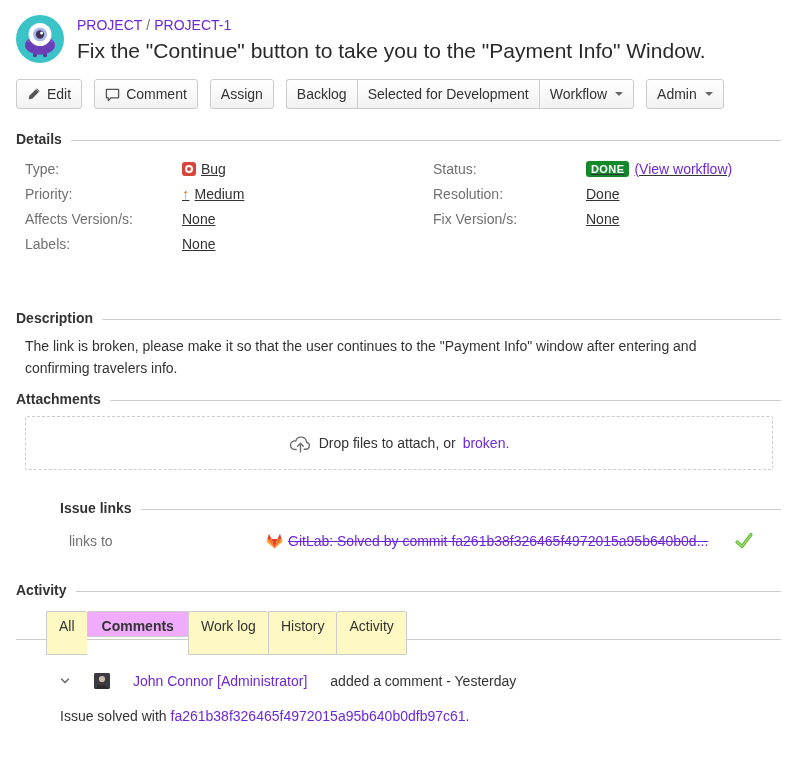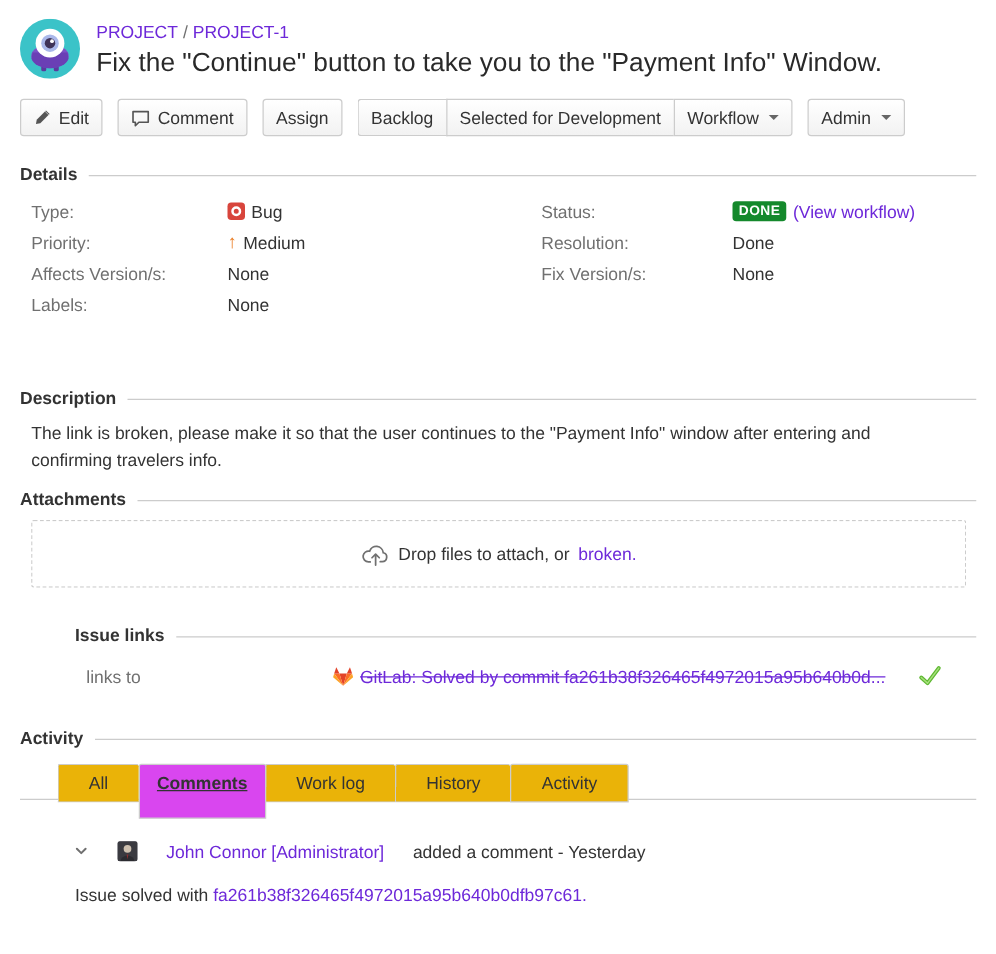--- a/index.html
+++ b/index.html
@@ -43,21 +43,21 @@
   
   .section { margin-top:22px; }
   .sec-head { display:flex; align-items:center; }
   .sec-head h2 { font-size:14px; font-weight:bold; color:#333; white-space:nowrap; }
   .sec-rule { flex:1; border-top:1px solid #ccc; margin-left:9px; margin-top:2px; }
 
   
   .details-grid { display:grid; grid-template-columns:1fr 1fr; padding:9px 0 0 9px; }
   .prop-row { display:flex; align-items:center; height:25px; }
   .prop-label { width:157px; flex:0 0 157px; color:#707070; }
-  .prop-value { display:flex; align-items:center; gap:5px; color:#333; }
+  .prop-value { display:flex; align-items:center; gap:5px; color:#333;text-decoration:underline; }
   .col-right { padding-left:30px; }
   .col-right .prop-label { width:153px; flex:0 0 153px; }
 
   .bug-ic {
     width:14px; height:14px; border-radius:3px; background:#d8453c;
     display:inline-flex; align-items:center; justify-content:center; flex:0 0 14px;
   }
   .bug-ic::after { content:""; width:4px; height:4px; border:2px solid #fff; border-radius:50%; }
   .prio-up { color:#ea7d24; font-weight:bold; font-size:15px; line-height:1; }
   .done-badge {
@@ -86,28 +86,28 @@
   .glab { display:flex; align-items:center; gap:5px; }
   .struck { text-decoration:line-through; }
   .check-ic { margin-left:26px; display:flex; }
 
   
   .section-activity { margin-top:32px; }
   .tabs-wrap { position:relative; margin-top:13px; height:40px; }
   .tabs-line { position:absolute; left:0; right:0; top:28px; border-top:1px solid #ccc; }
   .tabs { position:absolute; left:30px; top:0; display:flex; }
   .tab {
-    height:31px; line-height:28px; padding:0 24px;
-    background:#eab308; border:1px solid #ccc; border-right:none;
+    height:44px; line-height:28px; padding:0 12px;
+    background:#fef9c3; border:1px solid #ccc; border-right:none;
     border-radius:2px 2px 0 0; color:#333; cursor:pointer; position:relative;
   }
   .tab:last-child { border-right:1px solid #ccc; }
   .tab.active {
-    background:#d946ef; font-weight:bold; height:44px; z-index:2;
-    border:1px solid #ccc; padding:0 14px; margin-right:-1px;text-decoration:underline;
+    background:#f0abfc; font-weight:bold; height:26px; z-index:2;
+    border:1px solid #ccc; padding:0 14px; margin-right:-1px;
   }
 
   
   .comment { margin:22px 0 0 44px; }
   .comment-head { display:flex; align-items:center; gap:23px; }
   .twisty { display:flex; cursor:pointer; margin-right:1px; }
   .avatar16 {
     width:16px; height:16px; border-radius:2px; overflow:hidden; flex:0 0 16px;
     background:#4a4a52; position:relative;
   }

